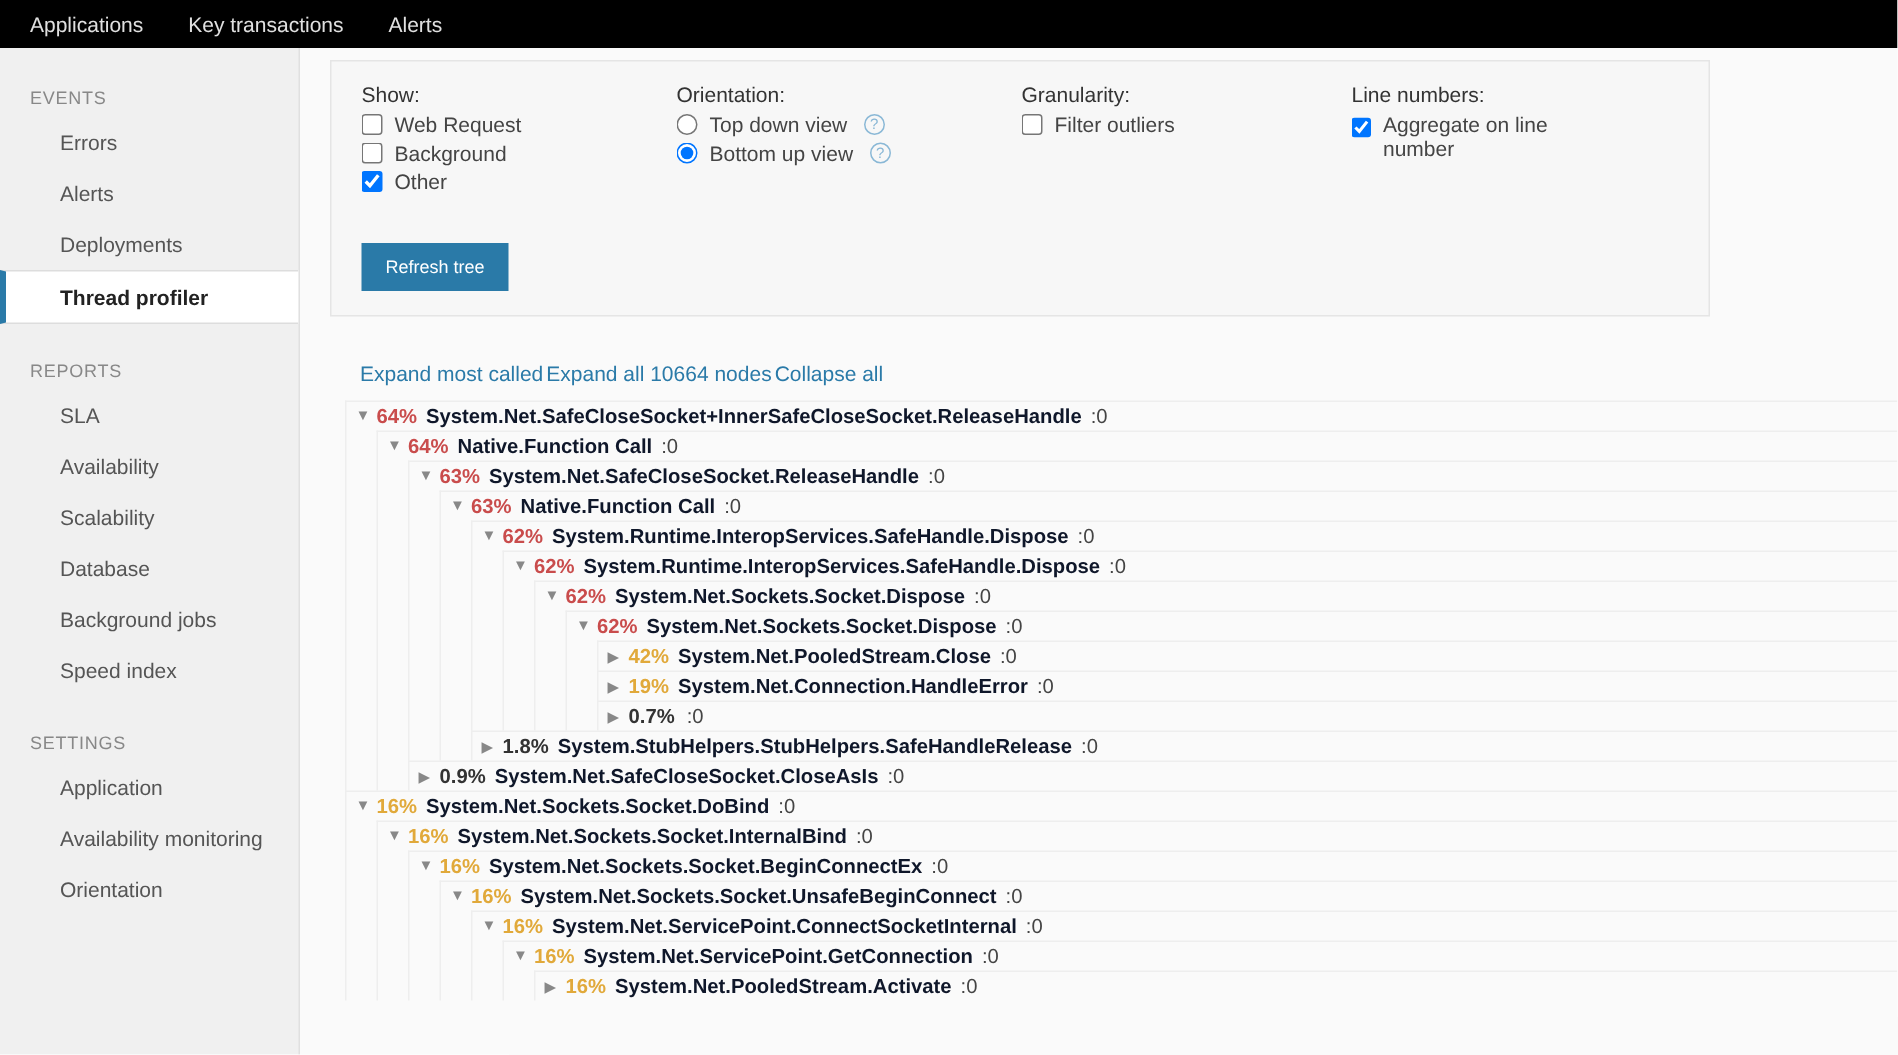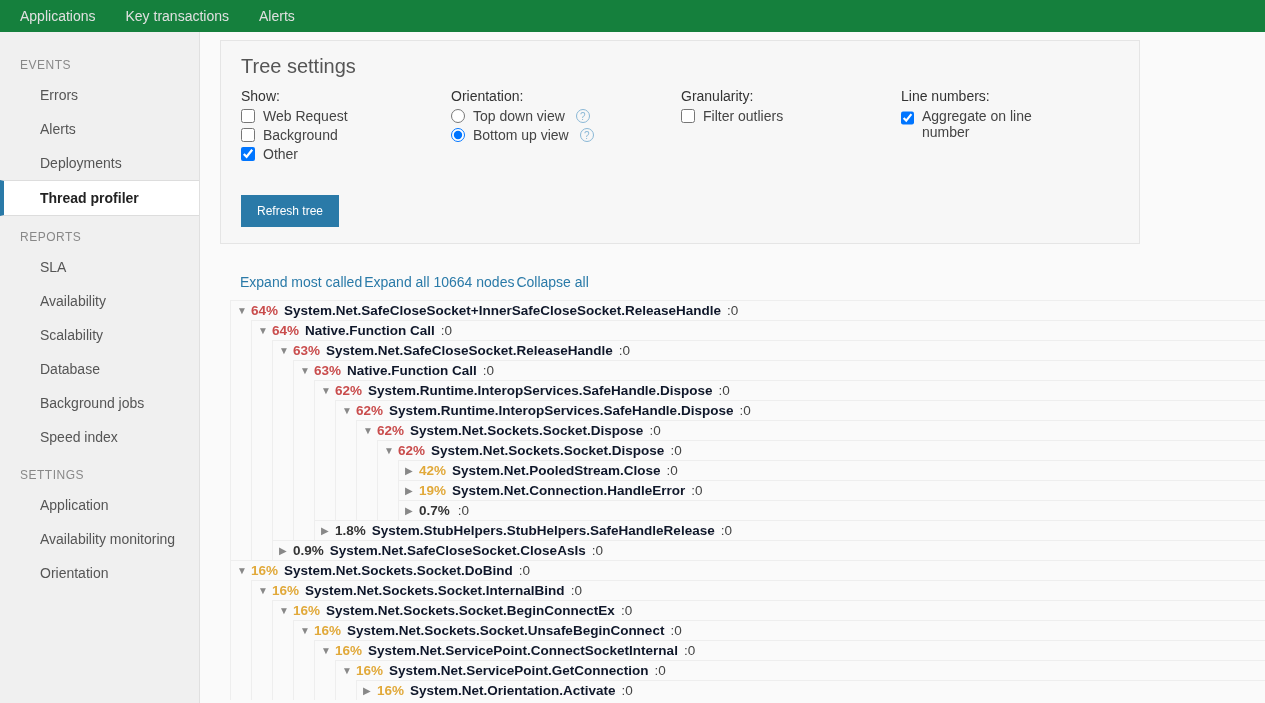--- a/index.html
+++ b/index.html
@@ -6,21 +6,21 @@
   body {
     font-family: -apple-system, BlinkMacSystemFont, "Segoe UI", Arial, sans-serif;
     font-size: 13px;
     color: #333;
     background: #fff;
     width: 1265px;
     height: 703px;
     overflow: hidden;
   }
   .topnav {
-    background: #15803d;
+    background: #000000;
     height: 32px;
     display: flex;
     align-items: center;
     padding: 0 20px;
     gap: 30px;
   }
   .topnav a {
     color: #e0e0e0;
     text-decoration: none;
     font-size: 14px;
@@ -35,21 +35,21 @@
     padding-top: 20px;
     border-right: 1px solid #e0e0e0;
     flex-shrink: 0;
     overflow-y: auto;
   }
   .sidebar .group-title {
     color: #888;
     font-size: 12px;
     letter-spacing: 0.5px;
     padding: 6px 20px;
-    margin-top: 8px;
+    margin-top: 18px;
   }
   .sidebar .group-title:first-child { margin-top: 0; }
   .sidebar ul { list-style: none; }
   .sidebar li {
     padding: 9px 20px 9px 40px;
     color: #555;
     font-size: 14px;
     cursor: pointer;
     position: relative;
   }
@@ -200,21 +200,20 @@
       <ul>
         <li>Application</li>
         <li>Availability monitoring</li>
         <li>Orientation</li>
       </ul>
     </div>
 
   <div class="main">
 
     <div class="settings-panel">
-      <div class="settings-title">Tree settings</div>
       <div class="settings-row">
         <div class="settings-col" style="min-width:140px">
           <div class="settings-label">Show:</div>
           <label class="checkbox-line">
             <input type="checkbox" style="">
             <span>Web Request</span>
           </label>
           <label class="checkbox-line">
             <input type="checkbox" style="">
             <span>Background</span>
@@ -404,21 +403,21 @@
                     <div class="node-head">
                       <span class="arrow open">▼</span>
                       <span class="pct orange">16%</span>
                       <span class="method"> System.Net.ServicePoint.GetConnection</span>
                       <span class="line"> :0</span>
                     </div>
                     <div class="node">
                       <div class="node-head">
                         <span class="arrow">▶</span>
                         <span class="pct orange">16%</span>
-                        <span class="method"> System.Net.Orientation.Activate</span>
+                        <span class="method"> System.Net.PooledStream.Activate</span>
                         <span class="line"> :0</span>
                       </div>
                     </div>
                   </div>
                 </div>
               </div>
             </div>
           </div>
         </div>
       </div>

